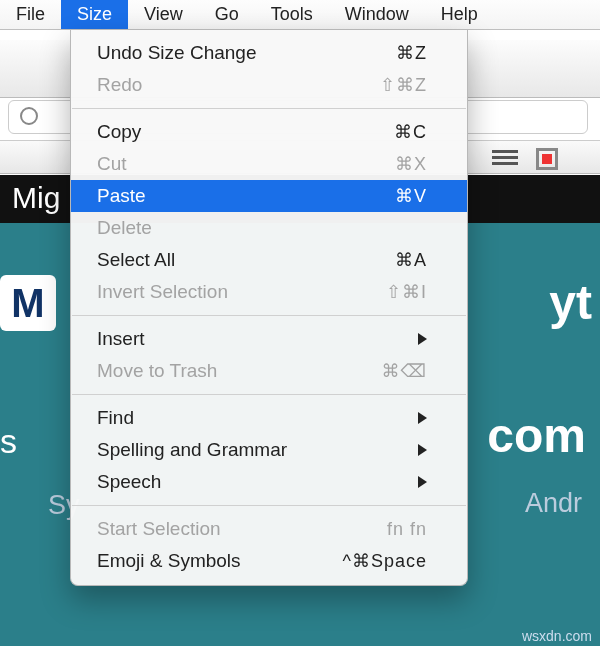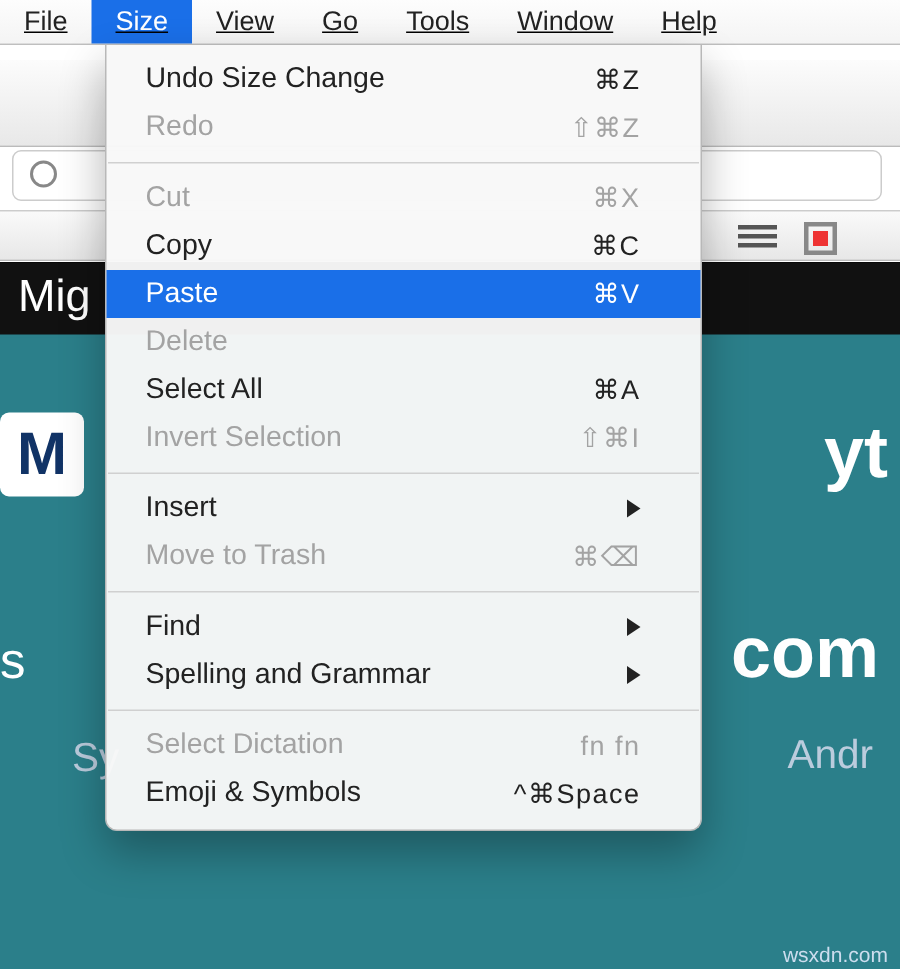--- a/index.html
+++ b/index.html
@@ -68,21 +68,20 @@
     color:#cde; font-size:14px;
   }
 
   
   .menubar {
     position:absolute; left:0; right:0; top:0; height:30px;
     background: linear-gradient(#fdfdfd,#f4f4f4);
     border-bottom:1px solid #bfbfbf;
     display:flex; align-items:stretch;
     font-size:18px;
-    text-decoration:underline;
   }
   .menubar .mi {
     padding: 4px 16px;
     color:#222;
     display:flex; align-items:center;
     cursor: default;
   }
   .menubar .mi.selected {
     background:#1a6fe8;
     color:#fff;
@@ -171,27 +170,27 @@
 <div class="dropdown">
   <div class="item">
     <span class="lbl">Undo Size Change</span>
     <span class="sc">⌘Z</span>
   </div>
   <div class="item disabled">
     <span class="lbl">Redo</span>
     <span class="sc">⇧⌘Z</span>
   </div>
   <div class="sep"></div>
+  <div class="item">
+    <span class="lbl">Copy</span>
+    <span class="sc">⌘C</span>
+  </div>
   <div class="item disabled">
     <span class="lbl">Cut</span>
     <span class="sc">⌘X</span>
-  </div>
-  <div class="item">
-    <span class="lbl">Copy</span>
-    <span class="sc">⌘C</span>
   </div>
   <div class="item highlight">
     <span class="lbl">Paste</span>
     <span class="sc">⌘V</span>
   </div>
   <div class="item disabled">
     <span class="lbl">Delete</span>
     <span class="sc"></span>
   </div>
   <div class="item">
@@ -213,22 +212,26 @@
   </div>
   <div class="sep"></div>
   <div class="item">
     <span class="lbl">Find</span>
     <span class="arrow"></span>
   </div>
   <div class="item">
     <span class="lbl">Spelling and Grammar</span>
     <span class="arrow"></span>
   </div>
-  <div class="sep"></div>
-  <div class="item disabled">
-    <span class="lbl">Select Dictation</span>
+  <div class="item">
+    <span class="lbl">Speech</span>
+    <span class="arrow"></span>
+  </div>
+  <div class="sep"></div>
+  <div class="item disabled">
+    <span class="lbl">Start Selection</span>
     <span class="sc">fn fn</span>
   </div>
   <div class="item">
     <span class="lbl">Emoji &amp; Symbols</span>
     <span class="sc">^⌘Space</span>
   </div>
 </div>
 
 </body></html>

